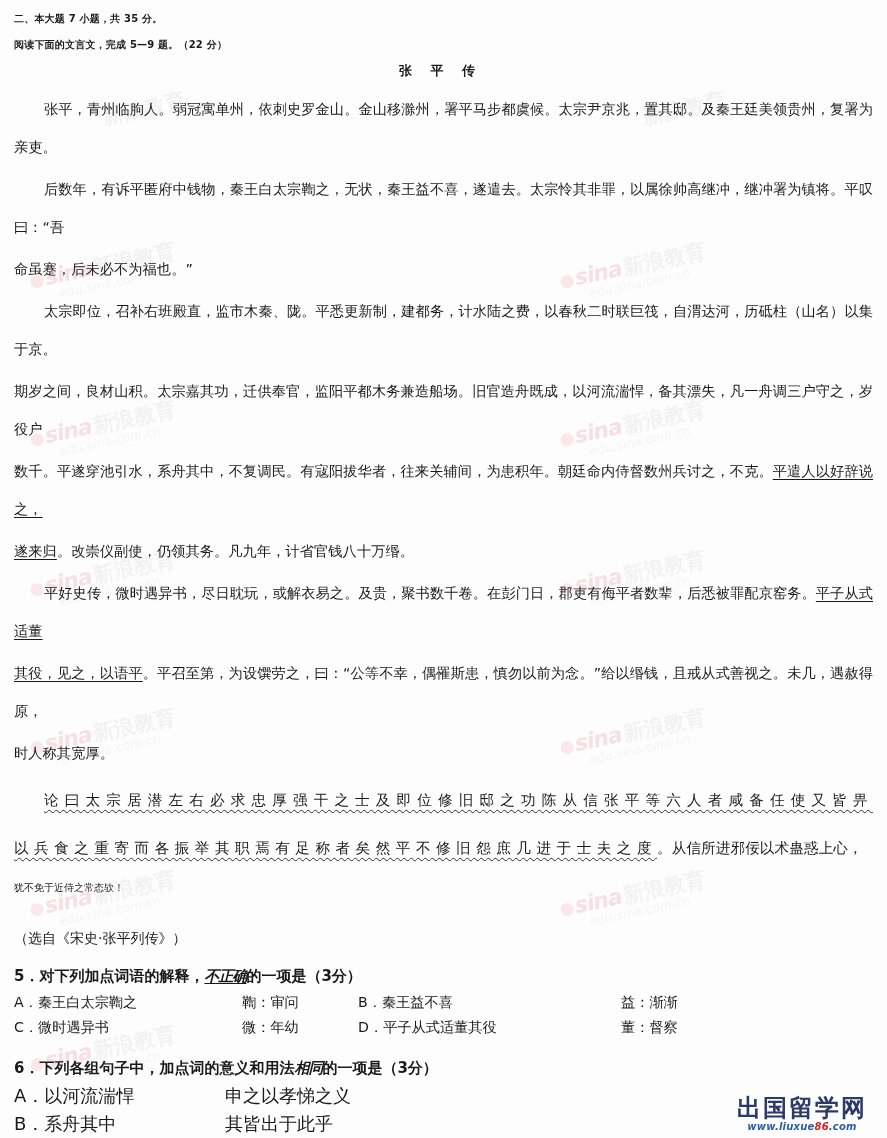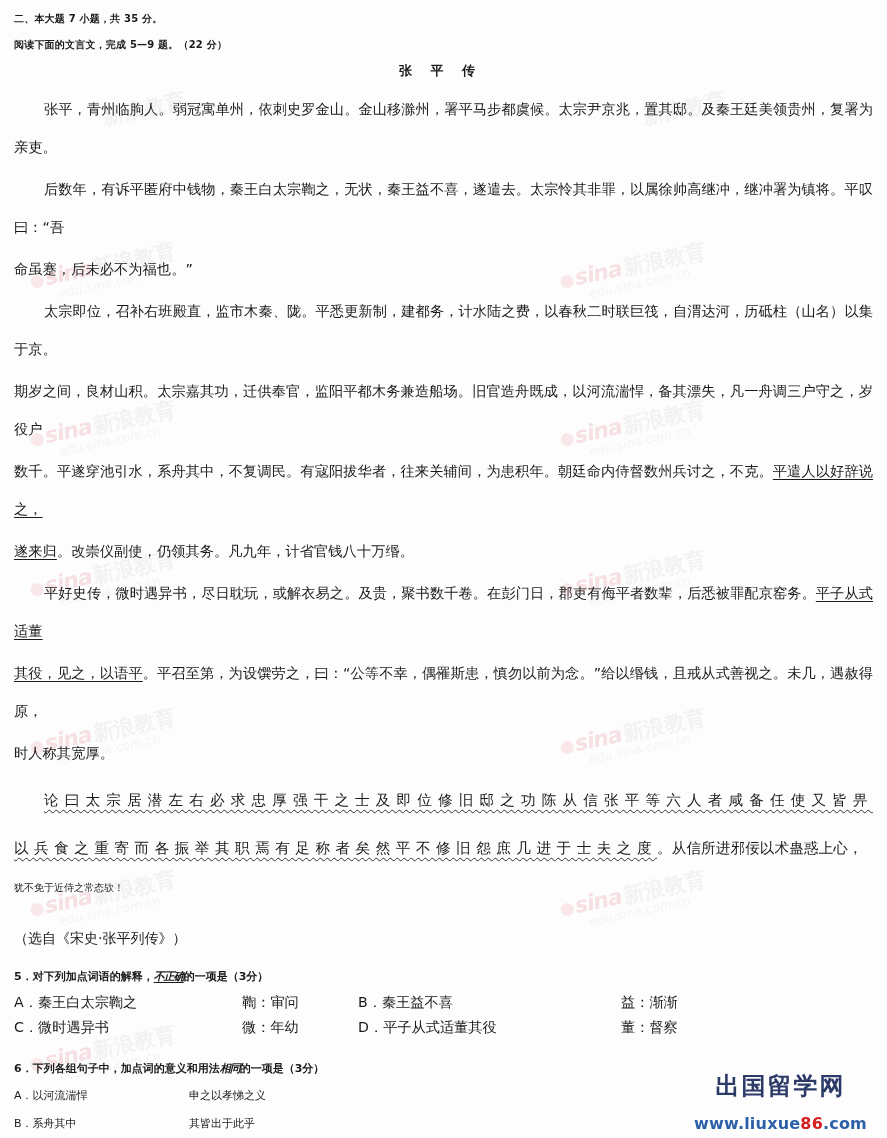--- a/index.html
+++ b/index.html
@@ -124,21 +124,21 @@
 
   .source {
     text-align: left;
     font-size: 14px;
     margin: 24px 0 6px 0;
     padding-right: 2px;
   }
 
   
   .q-stem {
-    font-size: 11px;
+    font-size: 15px;
     font-weight: bold;
     line-height: 25px;
     margin: 16px 0 1px 0;
   }
   .q-stem .em-u {
     font-style: italic;
     font-weight: bold;
     text-decoration: underline;
     text-underline-offset: 2px;
     letter-spacing: -1px;
@@ -154,48 +154,50 @@
     font-size: 14.2px;
     line-height: 25px;
   }
   .opt-grid2 .c1 { width: 228px; flex: 0 0 228px; }
   .opt-grid2 .c2 { width: 116px; flex: 0 0 116px; }
   .opt-grid2 .c3 { width: 228px; flex: 0 0 228px; }
   .opt-grid2 .c4 { flex: 1 1 auto; margin-left: 35px; }
 
   .opt-pair {
     display: flex;
-    font-size: 11px;
+    font-size: 18px;
     line-height: 28px;
+    gap: 36px;
   }
   .opt-pair .p1 { width: 175px; flex: 0 0 175px; }
 
   
   #footer-logo {
     position: absolute;
     right: 20px;
     bottom: 6px;
     text-align: center;
     z-index: 3;
     line-height: 1;
   }
   #footer-logo .fl-cn {
     font-size: 24px;
     font-weight: bold;
     color: #2b3a67;
     letter-spacing: 2px;
     display: block;
   }
   #footer-logo .fl-url {
-    font-size: 16px;
+    font-size: 10px;
     font-weight: bold;
     color: #2b5fa8;
     display: block;
-    margin-top: 18px;
+    margin-top: 2px;
     letter-spacing: 0.2px;
+    font-style: italic;
   }
   #footer-logo .fl-url .red { color: #d32020; }
 </style>
 </head>
 <body>
 
 <div id="page">
 
   <div id="watermarks">
     <div class="wm" style="left:30px; top:252px;">

